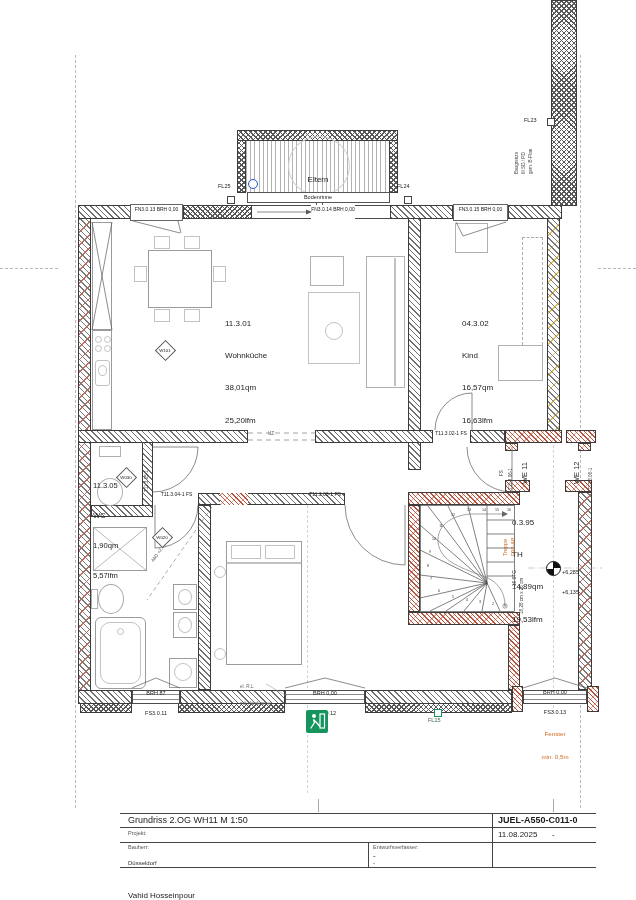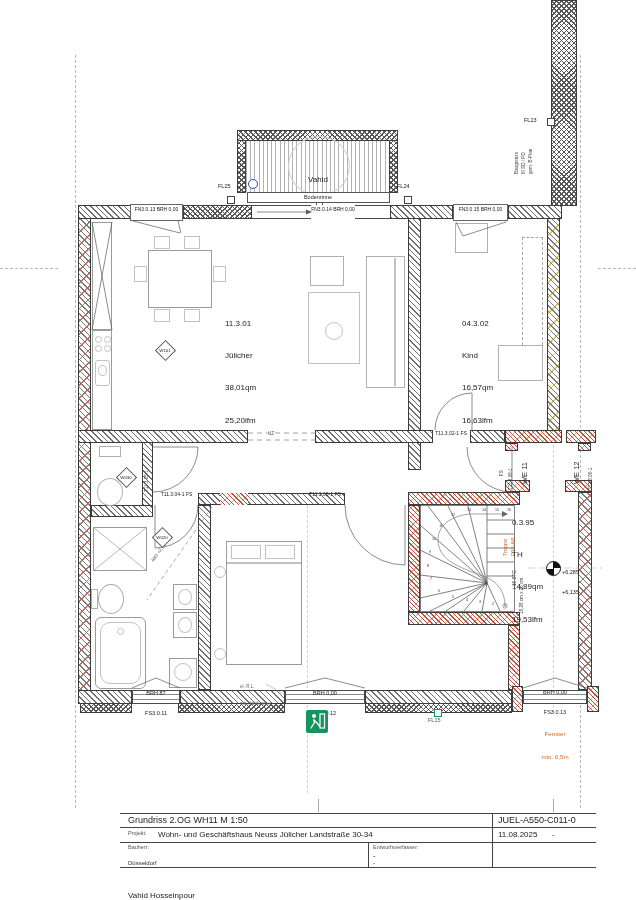--- a/index.html
+++ b/index.html
@@ -55,21 +55,21 @@
   <div class="tx xs vt" style="left:514px;top:126px;height:48px;color:#444;">Baugrenze</div>
   <div class="tx xs vt" style="left:521px;top:126px;height:48px;color:#444;">III SD / PD</div>
   <div class="tx xs vt" style="left:528px;top:126px;height:48px;color:#444;">gem. B-Plan</div>
 
   <div class="wall hxx" style="left:237px;top:130px;width:161px;height:11px;"></div>
   <div class="wall hxx" style="left:237px;top:140px;width:9px;height:53px;"></div>
   <div class="wall hxx" style="left:389px;top:140px;width:9px;height:53px;"></div>
   <div class="a deck" style="left:246px;top:141px;width:143px;height:51px;"></div>
   <div class="a" style="left:288px;top:136px;width:60px;height:58px;border:1px solid #cfcfcf;border-radius:50%;"></div>
   <div class="tx ctr" style="left:278px;top:153px;width:80px;background:transparent;">
-    <span>Vahid</span>
+    <span>Eltern</span>
     <span>5,25 qm</span>
   </div>
   <div class="a" style="left:248px;top:179px;width:8px;height:8px;border:1.6px solid #2b50c8;border-radius:50%;background:#fff;"></div>
   <div class="a" style="left:247px;top:192px;width:143px;height:11px;border:0.75px solid #555;background:#fff;box-sizing:border-box;"></div>
   <div class="tx sm ctr" style="left:283px;top:194px;width:70px;">Bodenrinne</div>
   <div class="a" style="left:316px;top:202px;width:5px;height:4px;border:0.75px solid #555;background:#fff;"></div>
   <div class="tx sm" style="left:218px;top:183px;">FL25</div>
   <div class="a" style="left:227px;top:196px;width:6px;height:6px;border:0.75px solid #444;background:#fff;"></div>
   <div class="tx sm" style="left:397px;top:183px;">FL24</div>
   <div class="a" style="left:404px;top:196px;width:6px;height:6px;border:0.75px solid #444;background:#fff;"></div>
@@ -186,29 +186,35 @@
   <div class="a" style="left:306px;top:710px;width:22px;height:23px;background:#16945e;border-radius:2px;z-index:7;">
     <svg width="22" height="23" viewBox="0 0 22 23">
       <rect x="14" y="4" width="4.5" height="14" fill="none" stroke="#fff" stroke-width="1.2"></rect>
       <circle cx="8" cy="6" r="2" fill="#fff"></circle>
       <path d="M5,18 L8.5,12.5 L7.5,9.5 L11,13 L13.5,16" stroke="#fff" stroke-width="1.3" fill="none" stroke-linecap="round"></path>
     </svg>
   </div>
 
   <div class="tx" style="left:225px;top:297px;">
     <span>11.3.01</span>
-    <span>Jülicher</span>
+    <span>Wohnküche</span>
     <span>38,01qm</span>
     <span>25,20lfm</span>
   </div>
   <div class="tx" style="left:462px;top:297px;">
     <span>04.3.02</span>
     <span>Kind</span>
     <span>16,57qm</span>
     <span>16,63lfm</span>
+  </div>
+  <div class="tx" style="left:93px;top:461px;font-size:7.6px;line-height:10px;z-index:6;">
+    <span>11.3.05</span>
+    <span>WC</span>
+    <span>1,90qm</span>
+    <span>5,57lfm</span>
   </div>
   <div class="tx" style="left:512px;top:496px;">
     <span>0.3.95</span>
     <span>TH</span>
     <span>14,89qm</span>
     <span>19,53lfm</span>
   </div>
 
   <div class="a" style="left:546px;top:561px;width:13px;height:13px;border:1px solid #111;border-radius:50%;background:conic-gradient(#111 0 90deg,#fff 90deg 180deg,#111 180deg 270deg,#fff 270deg);z-index:6;"></div>
   <div class="tx sm" style="left:562px;top:556px;z-index:6;">
@@ -371,23 +377,22 @@
   </svg>
 
   <div class="a" style="left:120px;top:813px;width:476px;height:54px;">
     <div class="tbl-line" style="left:0;top:0;width:476px;"></div>
     <div class="tbl-line" style="left:0;top:14px;width:476px;"></div>
     <div class="tbl-line" style="left:0;top:29px;width:476px;"></div>
     <div class="tbl-line" style="left:0;top:54px;width:476px;"></div>
     <div class="tbl-vline" style="left:372px;top:0;height:54px;"></div>
     <div class="tbl-vline" style="left:248px;top:29px;height:25px;"></div>
     <div class="tx" style="left:8px;top:2px;font-size:9px;">Grundriss 2.OG WH11 M 1:50</div>
-    <div class="tx" style="left:378px;top:2px;font-size:9px;">JUEL-A550-C011-0</div>
+    <div class="tx" style="left:378px;top:2px;font-size:9px;font-weight:bold;">JUEL-A550-C011-0</div>
     <div class="tx xs" style="left:8px;top:18px;color:#555;font-size:5.5px;">Projekt:</div>
-    <div class="tx" style="left:38px;top:16.5px;font-size:8px;">Wohn- und Geschäftshaus Neuss Jülicher Landstraße 30-34</div>
     <div class="tx" style="left:378px;top:16.5px;font-size:8px;">11.08.2025</div>
     <div class="tx" style="left:432px;top:16.5px;font-size:8px;">-</div>
     <div class="tx xs" style="left:8px;top:32px;color:#555;font-size:5.5px;">Bauherr:</div>
     <div class="tx" style="left:8px;top:38px;font-size:8px;margin-top:40px;">Vahid Hosseinpour</div>
     <div class="tx xs" style="left:8px;top:47.5px;color:#333;font-size:6px;">Düsseldorf</div>
     <div class="tx xs" style="left:253px;top:32px;color:#555;font-size:5.5px;">Entwurfsverfasser:</div>
     <div class="tx" style="left:253px;top:38px;font-size:8px;">-</div>
     <div class="tx xs" style="left:253px;top:47.5px;color:#333;font-size:6px;">-</div>
   </div>
 

